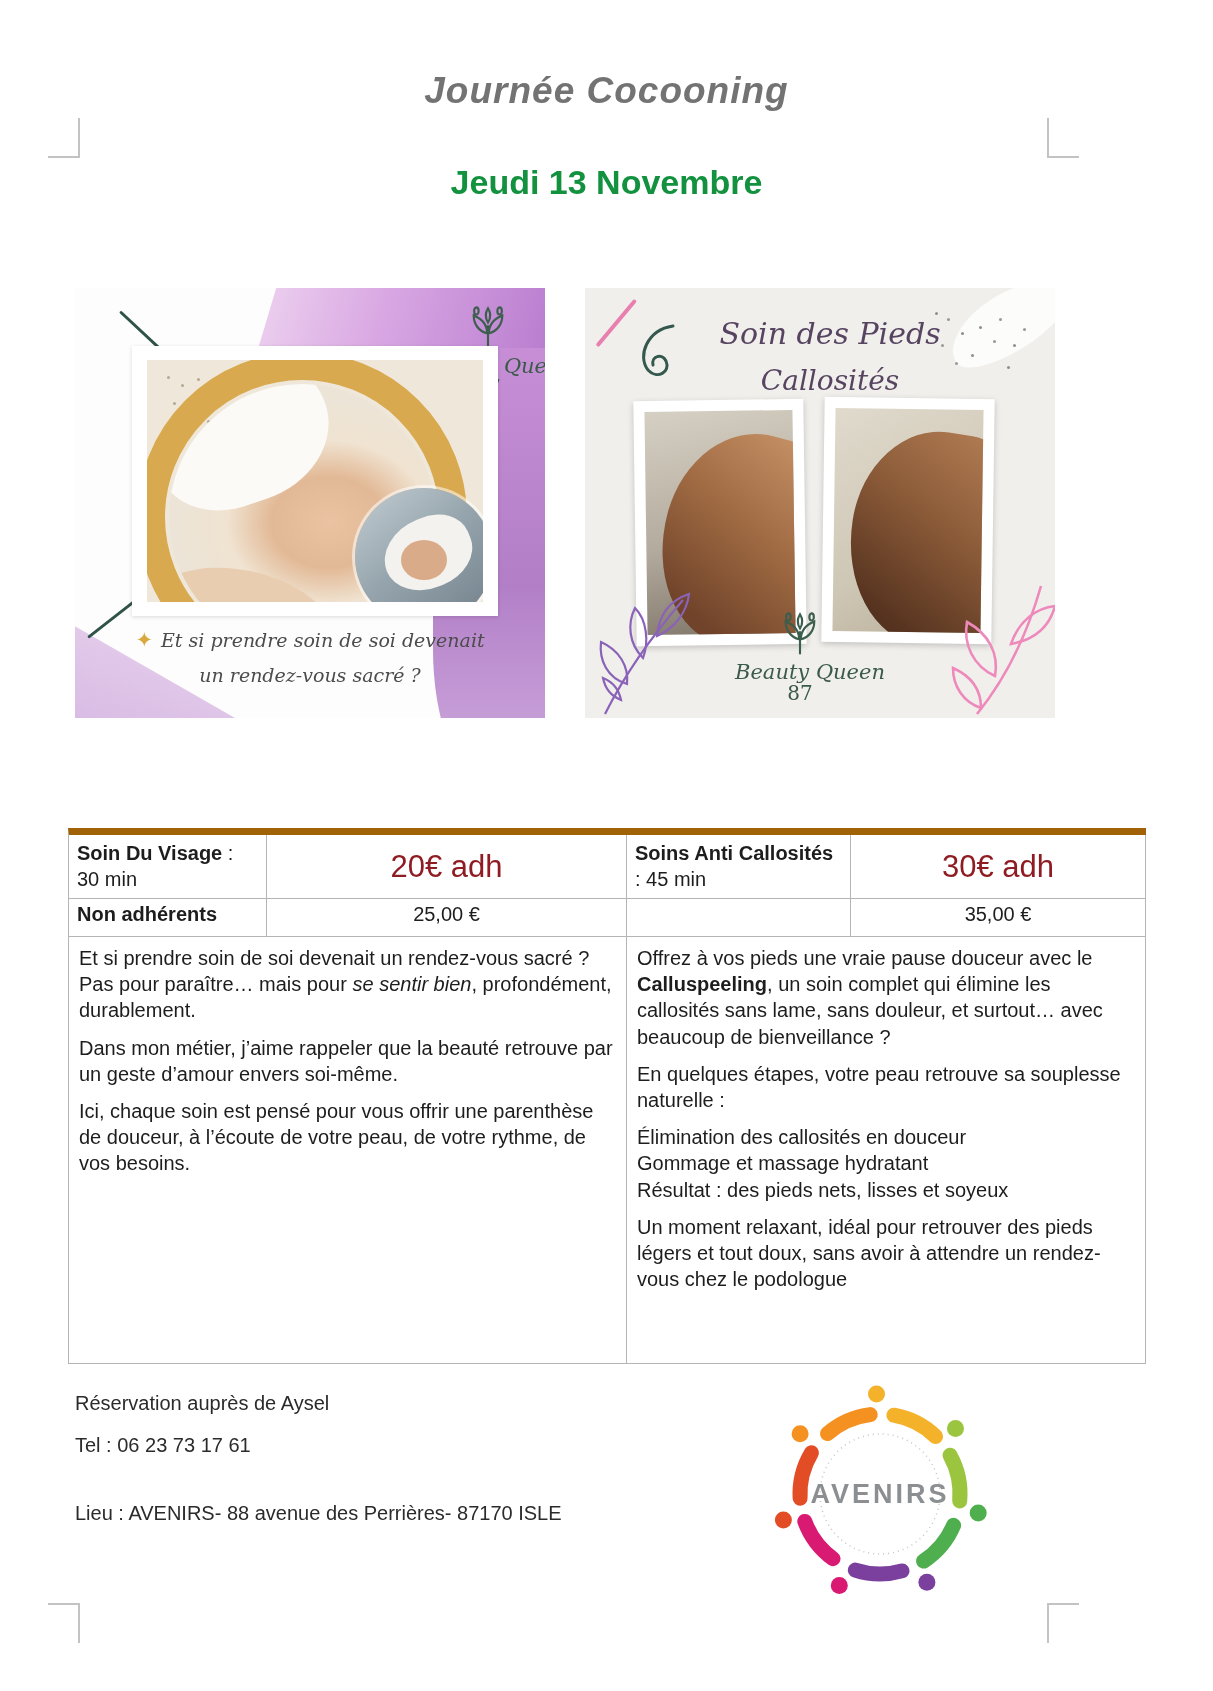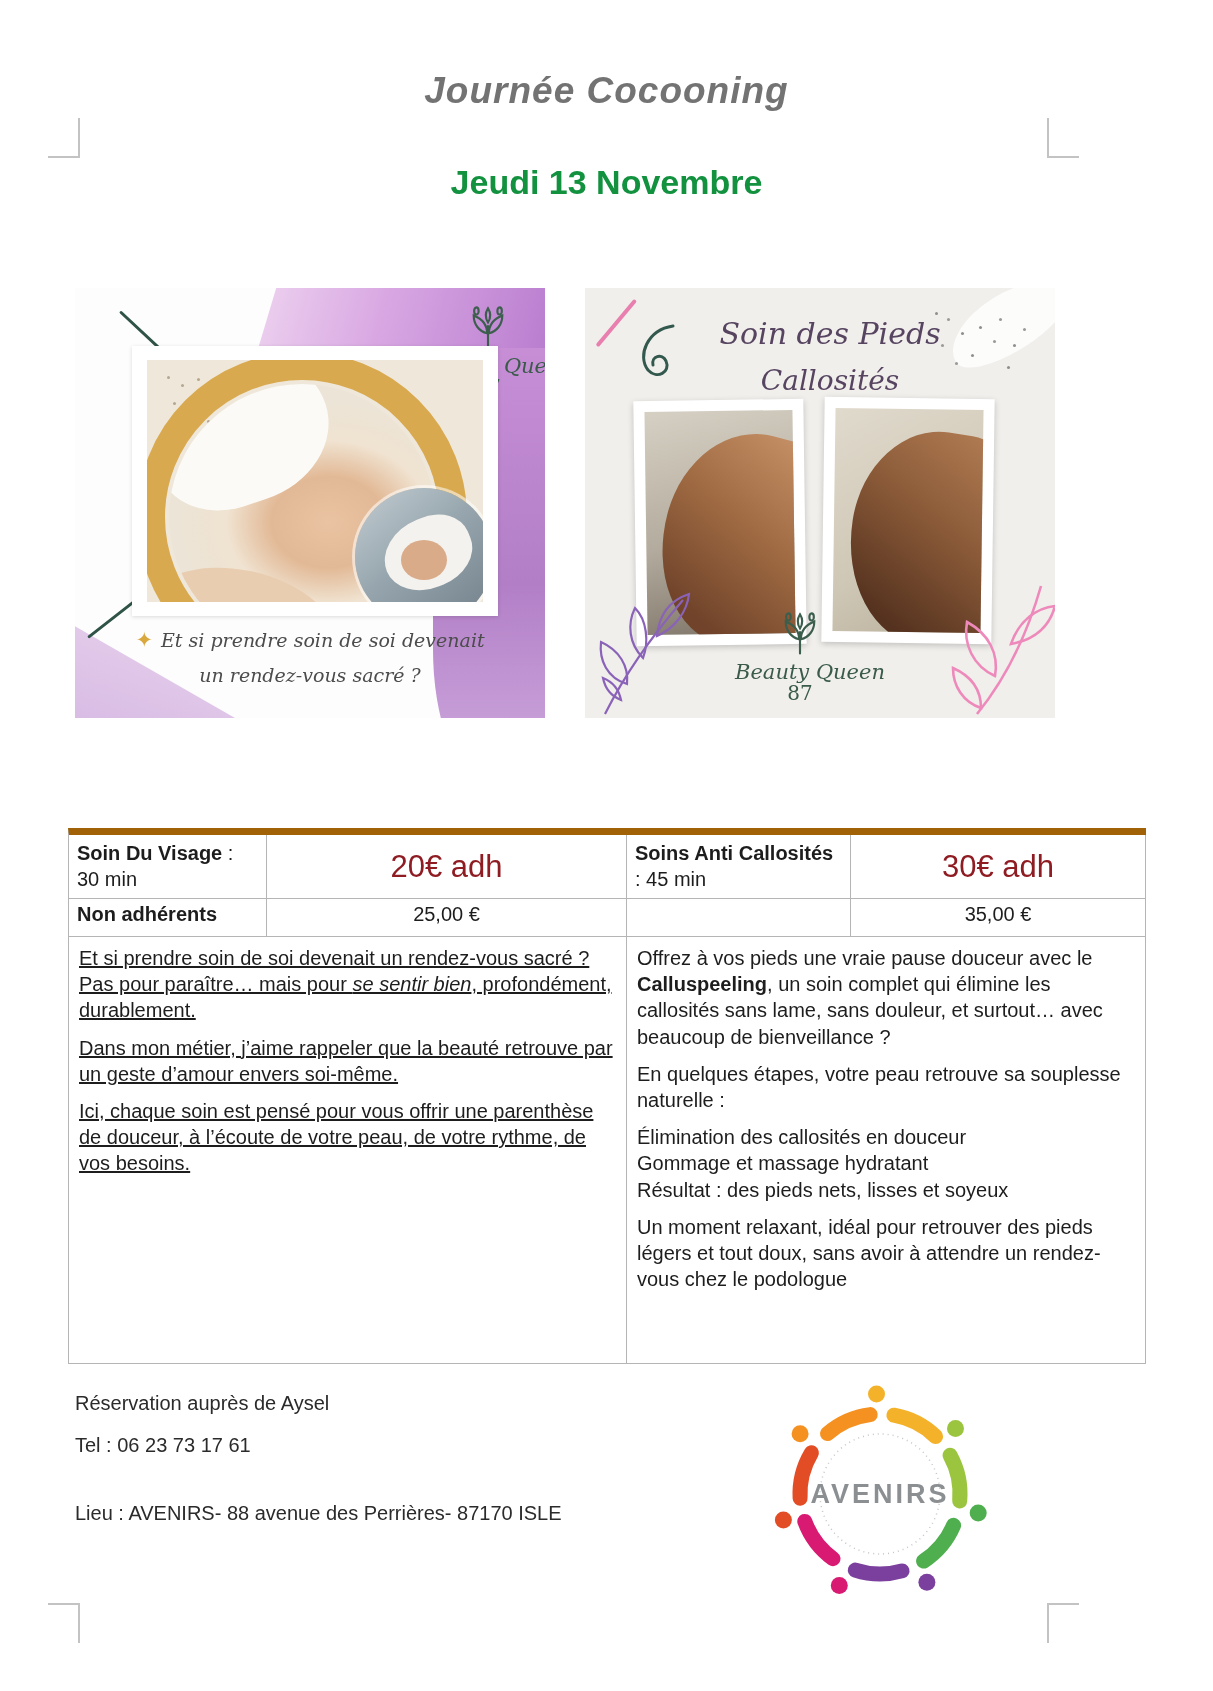--- a/index.html
+++ b/index.html
@@ -85,21 +85,21 @@
   
   .tbl{position:absolute;left:68px;top:828px;width:1077px;display:grid;grid-template-columns:198px 360px 224px 295px;
     border-top:7px solid #a16207;border-left:1px solid #b5b5b5;background:#fff;}
   .tbl>div{border-right:1px solid #b5b5b5;border-bottom:1px solid #b5b5b5;box-sizing:border-box;}
   .hcell{height:64px;padding:5px 8px;font-size:20px;line-height:1.3;}
   .hcell b{font-weight:bold;}
   .pricecell{height:64px;display:flex;align-items:center;justify-content:center;font-size:31px;color:#8e1c22;}
   .r2cell{height:38px;font-size:20px;padding:4px 8px;box-sizing:border-box;}
   .r2price{text-align:center;}
   .bodycell{min-height:427px;padding:8px 10px 10px;font-size:20px;line-height:1.31;}
-  .spanA{grid-column:1/3;text-decoration:underline;}
+  .spanA{grid-column:1/3;}
   .spanB{grid-column:3/5;}
   .bodycell p{margin:0 0 11px;}
   .bodycell p:last-child{margin-bottom:0;}
 
   
   .contact{left:75px;font-size:20px;color:#2b2b2b;}
   .c1{top:1392px;}
   .c2{top:1434px;text-align:right;}
   .c3{top:1502px;}
 

